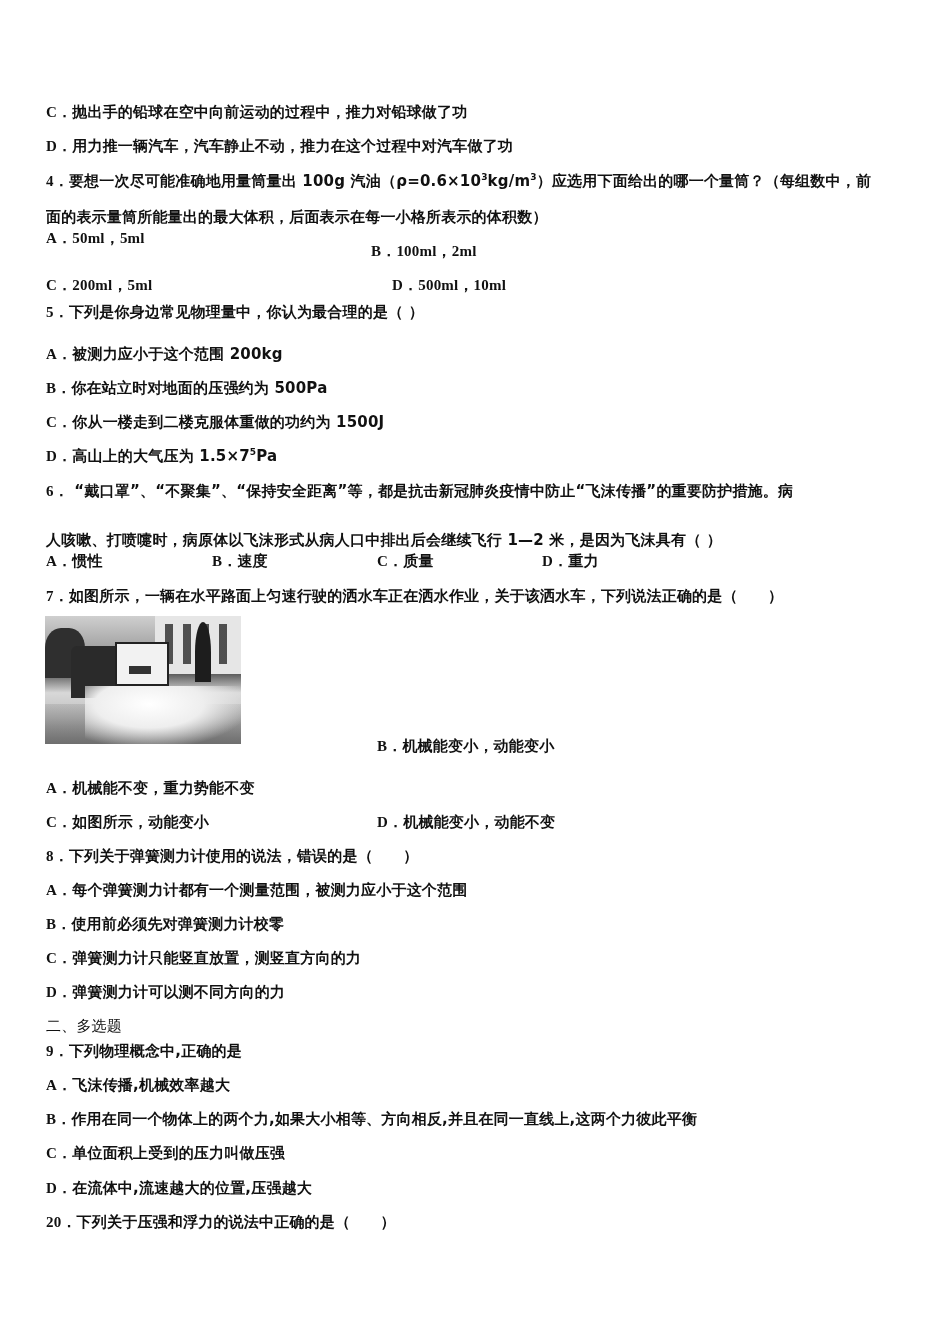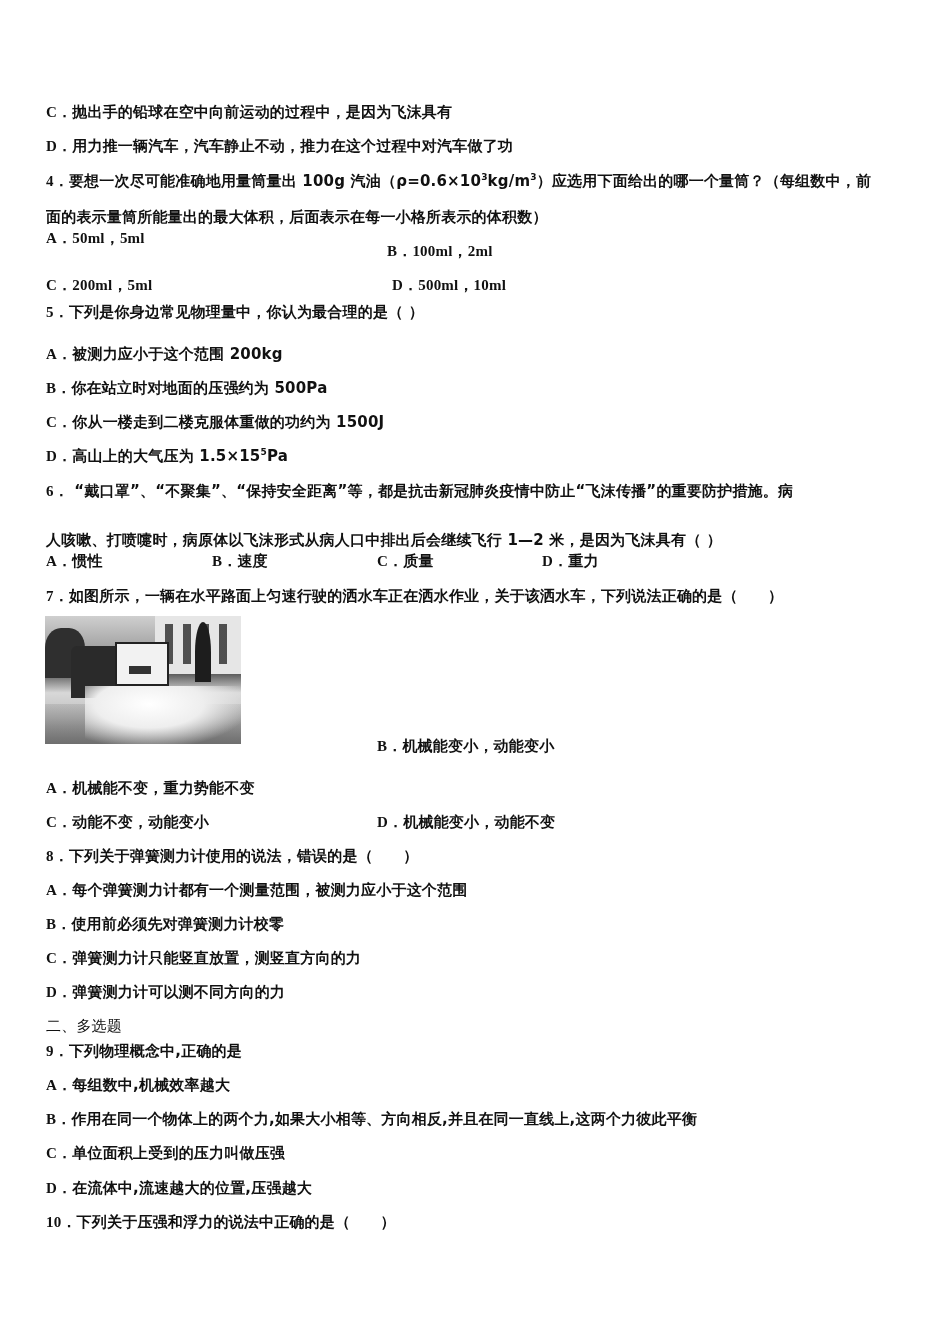--- a/index.html
+++ b/index.html
@@ -32,36 +32,36 @@
     .fig-truck-body { position: absolute; left: 26px; top: 30px; width: 50px; height: 52px; background: #2a2a2a; border-radius: 6px 6px 0 0; }
     .fig-truck-cab { position: absolute; left: 70px; top: 26px; width: 50px; height: 40px; background: #f2f2f2; border: 2px solid #222; }
     .fig-truck-grille { position: absolute; left: 84px; top: 50px; width: 22px; height: 8px; background: #333; }
     .fig-spray { position: absolute; left: 40px; top: 70px; width: 160px; height: 60px; background: radial-gradient(ellipse at 40% 30%, #ffffff 0%, #eeeeee 40%, rgba(200,200,200,0) 75%); }
     .fig-road { position: absolute; left: 0; top: 88px; width: 196px; height: 40px; background: linear-gradient(180deg, rgba(120,120,120,0.2), rgba(90,90,90,0.6)); }
   </style>
 </head>
 <body>
 
 <div class="line" style="top:102px">
-  <span class="opt-label">C．</span><span>抛出手的铅球在空中向前运动的过程中，是因为飞沫具有</span>
+  <span class="opt-label">C．</span><span>抛出手的铅球在空中向前运动的过程中，推力对铅球做了功</span>
 </div>
 <div class="line" style="top:136px">
   <span class="opt-label">D．</span><span>用力推一辆汽车，汽车静止不动，推力在这个过程中对汽车做了功</span>
 </div>
 
 <div class="line" style="top:171px">
   <span class="num">4．</span><span>要想一次尽可能准确地用量筒量出 100g 汽油（ρ=0.6×10</span><sup>3</sup><span>kg/m</span><sup>3</sup><span>）应选用下面给出的哪一个量筒？（每组数中，前</span>
 </div>
 <div class="line" style="top:207px">
   <span>面的表示量筒所能量出的最大体积，后面表示在每一小格所表示的体积数）</span>
 </div>
 <div class="line" style="top:228px">
   <span class="opt-label">A．</span><span class="num">50ml，5ml</span>
 </div>
-<div class="line" style="top:241px; left:387px">
+<div class="line" style="top:241px; left:371px">
   <span class="opt-label">B．</span><span class="num">100ml，2ml</span>
 </div>
 <div class="line" style="top:275px">
   <span class="opt-label">C．</span><span class="num">200ml，5ml</span>
 </div>
 <div class="line" style="top:275px; left:392px">
   <span class="opt-label">D．</span><span class="num">500ml，10ml</span>
 </div>
 
 <div class="line" style="top:302px">
@@ -70,21 +70,21 @@
 <div class="line" style="top:344px">
   <span class="opt-label">A．</span><span>被测力应小于这个范围 200kg</span>
 </div>
 <div class="line" style="top:378px">
   <span class="opt-label">B．</span><span>你在站立时对地面的压强约为 500Pa</span>
 </div>
 <div class="line" style="top:412px">
   <span class="opt-label">C．</span><span>你从一楼走到二楼克服体重做的功约为 1500J</span>
 </div>
 <div class="line" style="top:446px">
-  <span class="opt-label">D．</span><span>高山上的大气压为 1.5×15</span><sup>5</sup><span>Pa</span>
+  <span class="opt-label">D．</span><span>高山上的大气压为 1.5×7</span><sup>5</sup><span>Pa</span>
 </div>
 
 <div class="line" style="top:481px">
   <span class="num">6．</span><span> “戴口罩”、“不聚集”、“保持安全距离”等，都是抗击新冠肺炎疫情中防止“飞沫传播”的重要防护措施。病</span>
 </div>
 <div class="line" style="top:530px">
   <span>人咳嗽、打喷嚏时，病原体以飞沫形式从病人口中排出后会继续飞行 1—2 米，是因为飞沫具有（ ）</span>
 </div>
 <div class="line" style="top:551px">
   <span class="opt-label">A．</span><span>惯性</span>
@@ -112,21 +112,21 @@
   <div class="fig-truck-grille"></div>
   <div class="fig-spray"></div>
 </div>
 <div class="line" style="top:778px">
   <span class="opt-label">A．</span><span>机械能不变，重力势能不变</span>
 </div>
 <div class="line" style="top:736px; left:377px">
   <span class="opt-label">B．</span><span>机械能变小，动能变小</span>
 </div>
 <div class="line" style="top:812px">
-  <span class="opt-label">C．</span><span>动能不变，动能变小</span>
+  <span class="opt-label">C．</span><span>如图所示，动能变小</span>
 </div>
 <div class="line" style="top:812px; left:377px">
   <span class="opt-label">D．</span><span>机械能变小，动能不变</span>
 </div>
 
 <div class="line" style="top:846px">
   <span class="num">8．</span><span>下列关于弹簧测力计使用的说法，错误的是（　　）</span>
 </div>
 <div class="line" style="top:880px">
   <span class="opt-label">A．</span><span>每个弹簧测力计都有一个测量范围，被测力应小于这个范围</span>
@@ -140,27 +140,27 @@
 <div class="line" style="top:982px">
   <span class="opt-label">D．</span><span>弹簧测力计可以测不同方向的力</span>
 </div>
 
 <div class="line" style="top:1016px; font-weight:normal">二、多选题</div>
 
 <div class="line" style="top:1041px">
   <span class="num">9．</span><span>下列物理概念中,正确的是</span>
 </div>
 <div class="line" style="top:1075px">
-  <span class="opt-label">A．</span><span>每组数中,机械效率越大</span>
+  <span class="opt-label">A．</span><span>飞沫传播,机械效率越大</span>
 </div>
 <div class="line" style="top:1109px">
   <span class="opt-label">B．</span><span>作用在同一个物体上的两个力,如果大小相等、方向相反,并且在同一直线上,这两个力彼此平衡</span>
 </div>
 <div class="line" style="top:1143px">
   <span class="opt-label">C．</span><span>单位面积上受到的压力叫做压强</span>
 </div>
 <div class="line" style="top:1178px">
   <span class="opt-label">D．</span><span>在流体中,流速越大的位置,压强越大</span>
 </div>
 
 <div class="line" style="top:1212px">
-  <span class="num">10．</span><span>下列关于压强和浮力的说法中正确的是（　　）</span>
+  <span class="num">20．</span><span>下列关于压强和浮力的说法中正确的是（　　）</span>
 </div>
 
 </body></html>

